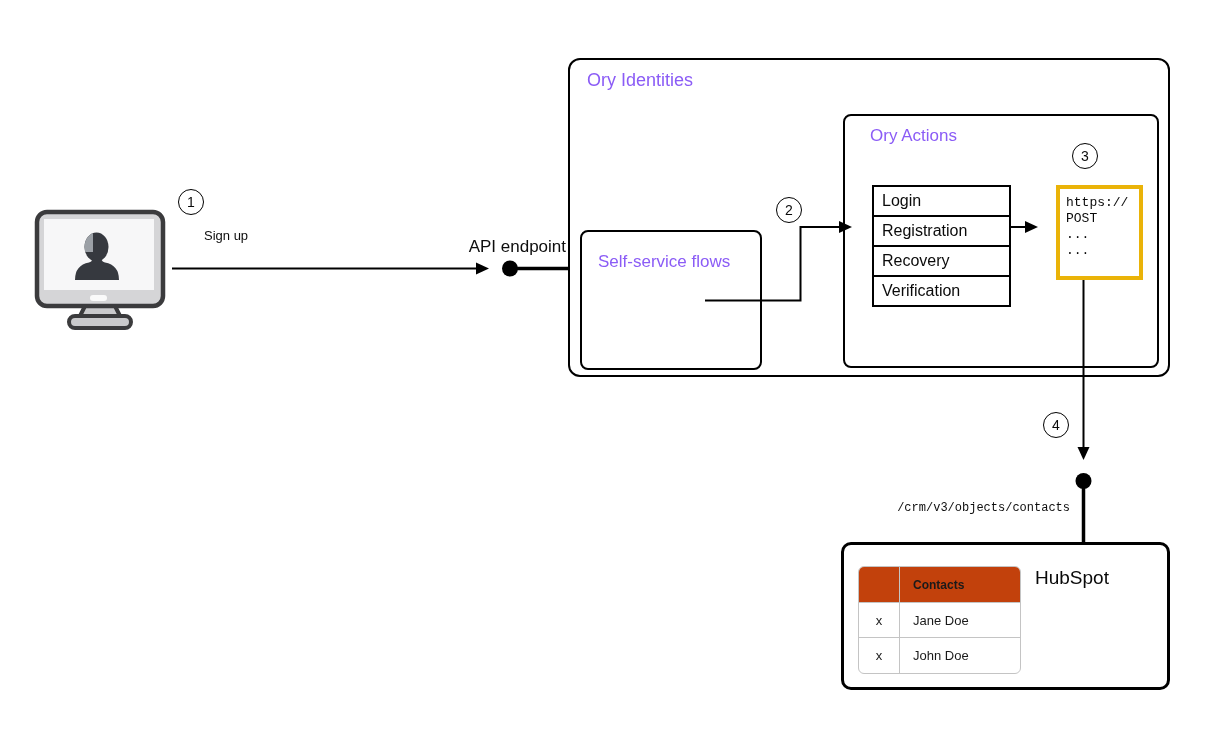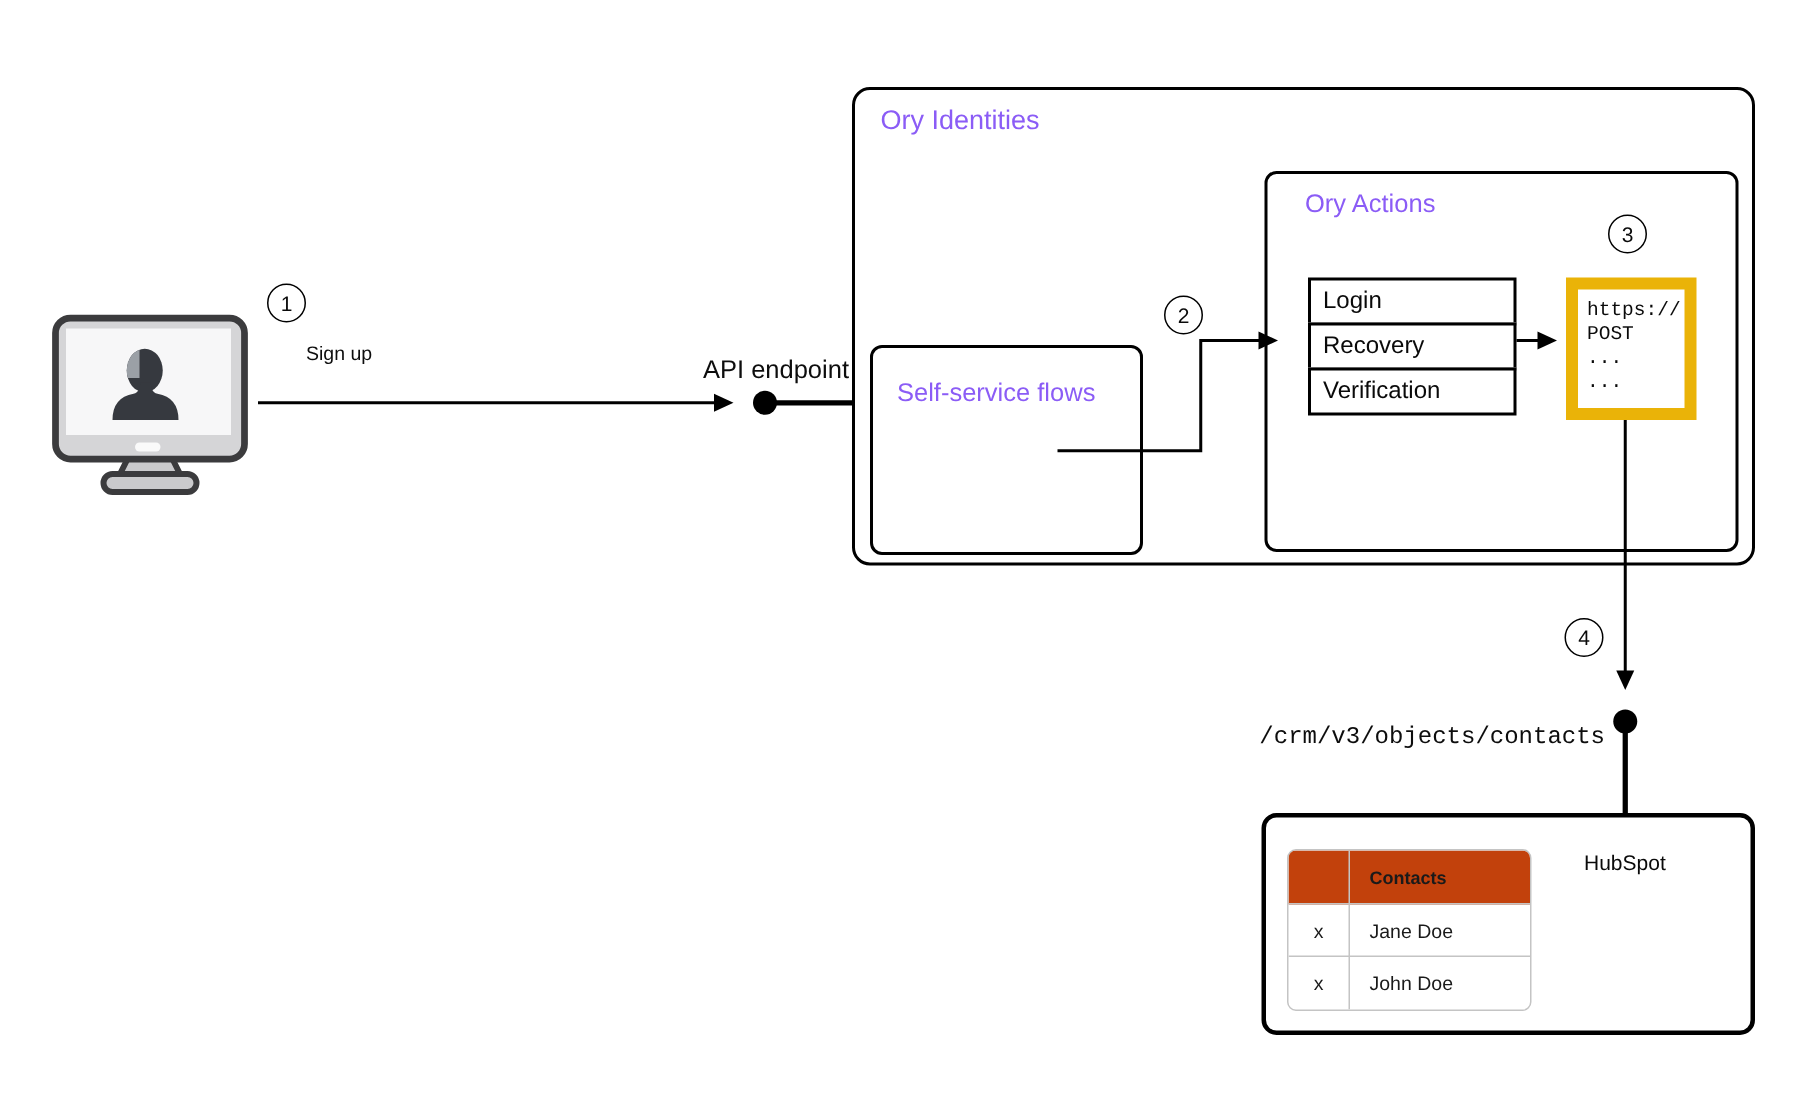--- a/index.html
+++ b/index.html
@@ -42,31 +42,31 @@
     width: 139px; height: 32px;
     border: 2px solid #000000;
     background: #ffffff;
     line-height: 28px;
     padding-left: 8px;
     font-size: 16px;
     white-space: nowrap;
   }
   .flow-row + .flow-row { margin-top: -2px; }
   .webhook {
-    position: absolute; left: 199px; top: 69px;
+    position: absolute; left: 211px; top: 69px;
     width: 87px; height: 95px;
-    border: 8px solid #eab308;
+    border: 4px solid #eab308;
     background: #ffffff;
     padding: 6px 0 0 6px;
     font-family: "Liberation Mono", "DejaVu Sans Mono", monospace;
     font-size: 13px;
   }
   .code-line { line-height: 16px; white-space: pre; }
   .hubspot { left: 841px; top: 542px; width: 329px; height: 148px; border-radius: 10px; border-width: 3px; }
-  .hubspot-title { position: absolute; left: 212px; top: 22px; font-size: 14px; }
+  .hubspot-title { position: absolute; left: 191px; top: 22px; font-size: 19px; }
   .contacts-table {
     position: absolute; left: 14px; top: 21px;
     display: grid;
     grid-template-columns: 41px 120px;
     grid-template-rows: 36px 35px 35px;
     border: 1px solid #c4c4c4;
     border-radius: 6px;
     overflow: hidden;
     background: #ffffff;
     font-size: 13px;
@@ -87,23 +87,23 @@
     border-radius: 50%;
     background: #ffffff;
     display: flex; align-items: center; justify-content: center;
     font-size: 14px;
     z-index: 3;
   }
   .lbl { position: absolute; z-index: 3; white-space: nowrap; color: #0d0d0d; }
   .lbl-signup { left: 204px; top: 228px; font-size: 13px; }
   .lbl-api { left: 420px; top: 237px; width: 146px; text-align: right; font-size: 17px; }
   .lbl-crm {
-    left: 810px; top: 482px; width: 260px; text-align: right;
+    left: 810px; top: 501px; width: 260px; text-align: right;
     font-family: "Liberation Mono", "DejaVu Sans Mono", monospace;
-    font-size: 16px;
+    font-size: 12px;
   }
   .monitor { position: absolute; left: 33px; top: 208px; z-index: 2; }
 </style>
 </head>
 <body>
 
 <div class="stage">
 
   <svg class="connectors" viewBox="0 0 1212 730">
     <g stroke="#000000" stroke-width="2" fill="none">
@@ -151,20 +151,21 @@
 
     <div class="box self-service" style="position:absolute;">
       <span class="box-title">Self-service flows</span>
     </div>
 
     <div class="box ory-actions" style="position:absolute;">
       <span class="box-title">Ory Actions</span>
 
       <div class="flow-list">
         <div class="flow-row">Login</div>
+        <div class="flow-row">Registration</div>
         <div class="flow-row">Recovery</div>
         <div class="flow-row">Verification</div>
       </div>
 
       <div class="webhook">
         <div class="code-line">https://</div>
         <div class="code-line">POST</div>
         <div class="code-line">...</div>
         <div class="code-line">...</div>
       </div>

